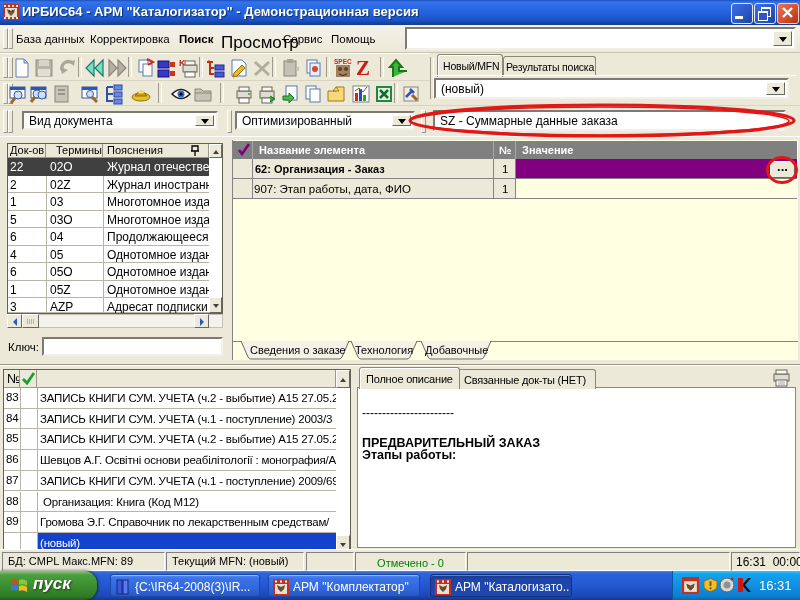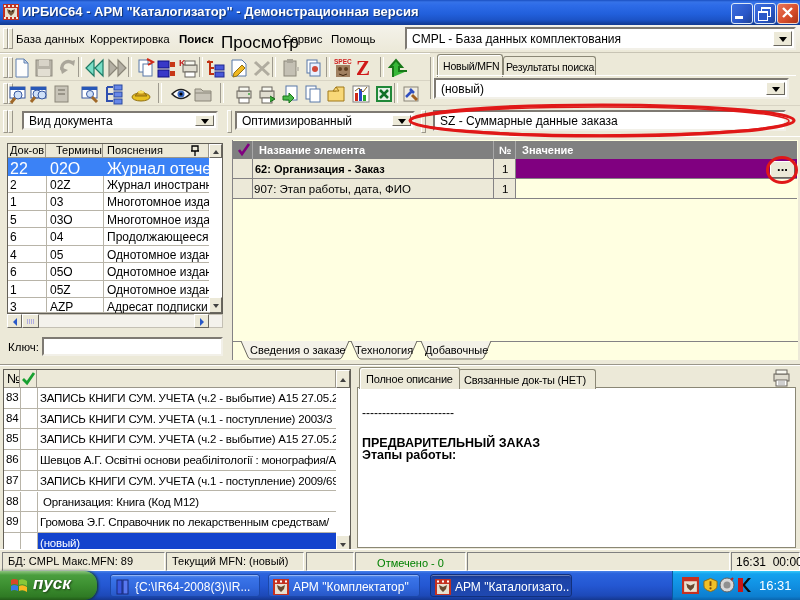--- a/index.html
+++ b/index.html
@@ -54,21 +54,20 @@
 <div class="ab" style="left:0;top:25px;width:800px;height:27px;background:linear-gradient(180deg,#f4f2ea,#ece9d8);border-bottom:1px solid #c8c4b4;"></div>
 <div class="ab grip" style="left:3px;top:28px;height:19px;"></div>
 <div class="ab grip" style="left:8px;top:28px;height:19px;"></div>
 <div class="ab" style="left:16px;top:33px;font-size:11.5px;">База данных</div>
 <div class="ab" style="left:90px;top:33px;font-size:11.5px;">Корректировка</div>
 <div class="ab" style="left:179px;top:33px;font-size:11.5px;font-weight:bold;">Поиск</div>
 <div class="ab" style="left:221px;top:33px;font-size:17px;">Просмотр</div>
 <div class="ab" style="left:283px;top:33px;font-size:11.5px;">Сервис</div>
 <div class="ab" style="left:331px;top:33px;font-size:11.5px;">Помощь</div>
 <div class="ab combo" style="left:405px;top:27px;width:391px;height:23px;">
- <div class="combotext">CMPL - База данных комплектования</div>
     <div class="cbtn"></div>
   </div>
 
 <div class="ab" style="left:0;top:53px;width:800px;height:27px;background:#ECE9D8;border-top:1px solid #fff;"></div>
 <div class="ab grip" style="left:3px;top:57px;height:19px;"></div>
 <div class="ab grip" style="left:8px;top:57px;height:19px;"></div>
 <div class="ab tsep" style="left:78px;top:57px;height:20px;"></div>
 <div class="ab tsep" style="left:128px;top:57px;height:20px;"></div>
 <div class="ab tsep" style="left:199px;top:57px;height:20px;"></div>
 <div class="ab tsep" style="left:272px;top:57px;height:20px;"></div>
@@ -283,21 +282,21 @@
 <svg class="ab" style="left:190px;top:145px" width="10" height="12" viewBox="0 0 10 12">
     <path d="M2 1 h6 v5 h-6 z M1 6 h8 M5 6 v5" stroke="#000" fill="none" stroke-width="1.3"></path>
   </svg>
 
 <div class="ab" style="left:209px;top:144px;width:13px;height:14px;background:#ECE9D8;border:1px solid;border-color:#fff #6a675f #6a675f #fff;box-sizing:border-box;">
     <div style="position:absolute;left:3px;top:5px;border:3px solid transparent;border-bottom:4px solid #404040;margin-top:-3px;"></div>
   </div>
 <div class="ab" style="left:209px;top:297px;width:13px;height:16px;background:#ECE9D8;border:1px solid;border-color:#fff #6a675f #6a675f #fff;box-sizing:border-box;">
     <div style="position:absolute;left:3px;top:6px;border:3px solid transparent;border-top:4px solid #404040;"></div>
   </div>
-<div class="ab" style="left:8px;top:158.0px;width:201px;height:19px;background:#3b82f6;color:#fff;overflow:hidden;font-size:16px;">
+<div class="ab" style="left:8px;top:158.0px;width:201px;height:19px;background:#404040;color:#fff;overflow:hidden;font-size:12px;">
     <span style="position:absolute;left:2px;top:2px;white-space:nowrap;">22</span>
     <span style="position:absolute;left:42px;top:2px;white-space:nowrap;">02O</span>
     <span style="position:absolute;left:99px;top:2px;white-space:nowrap;">Журнал отечестве</span>
   </div>
 <div class="ab" style="left:8px;top:175.5px;width:201px;height:17.5px;background:#fff;color:#000;overflow:hidden;font-size:12px;">
     <div style="position:absolute;left:38px;top:0;width:1px;height:17.5px;background:#b8b4a8;"></div>
     <div style="position:absolute;left:95px;top:0;width:1px;height:17.5px;background:#b8b4a8;"></div>
     <div style="position:absolute;left:0;top:16.5px;width:201px;height:1px;background:#b8b4a8;"></div>
     <span style="position:absolute;left:2px;top:2px;white-space:nowrap;">2</span>
     <span style="position:absolute;left:42px;top:2px;white-space:nowrap;">02Z</span>

